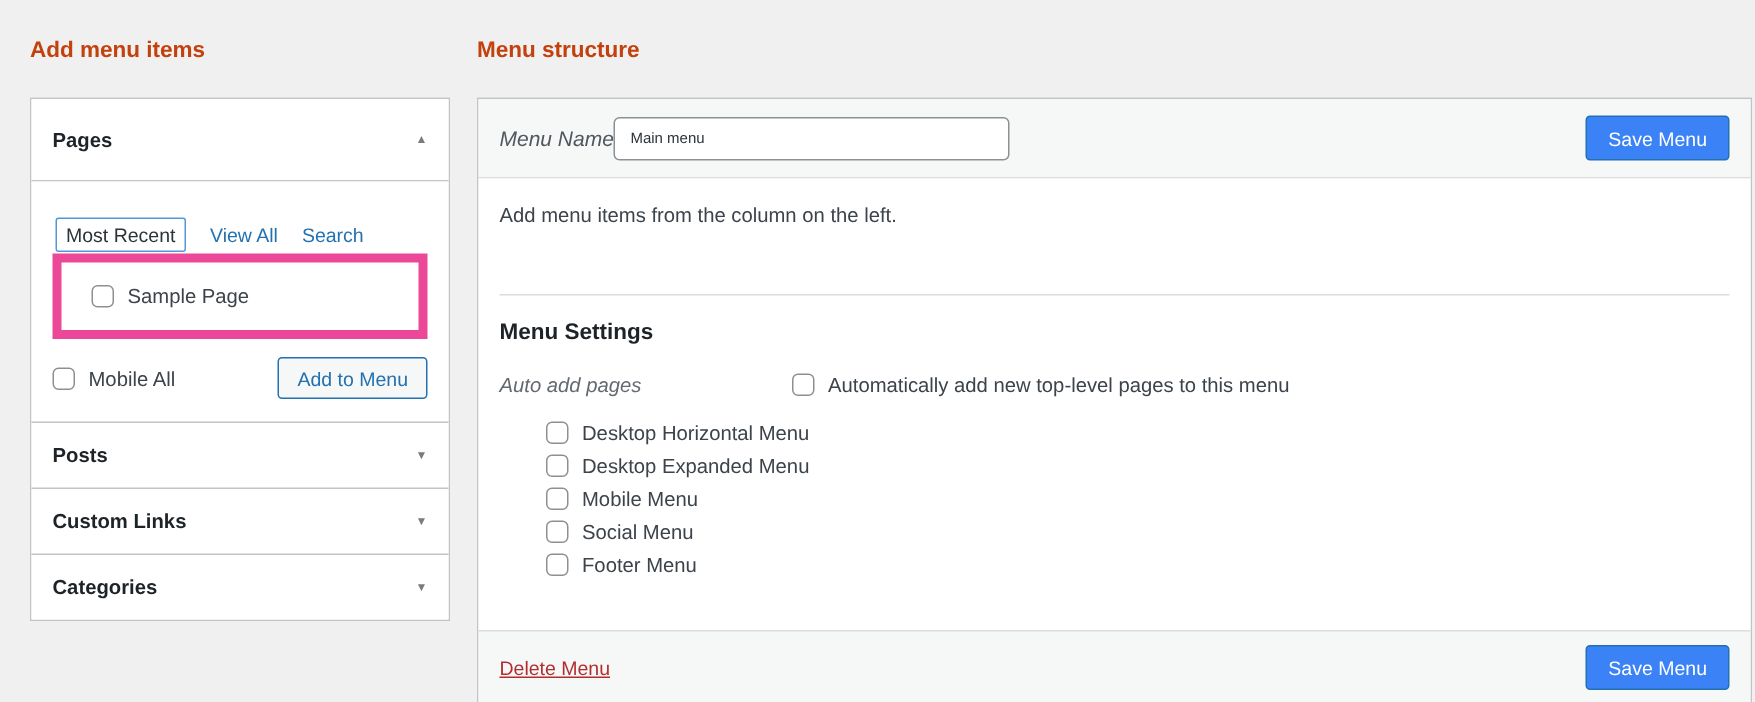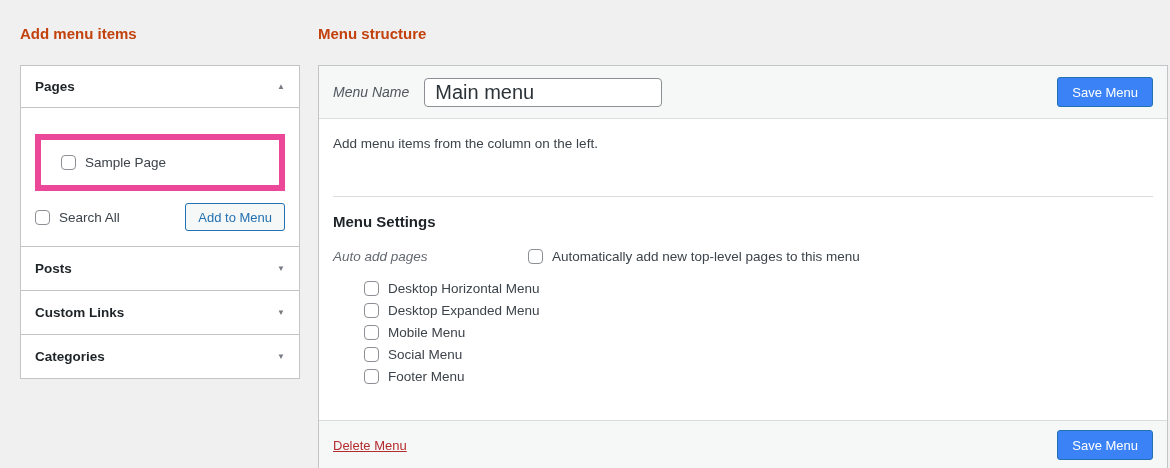--- a/index.html
+++ b/index.html
@@ -13,21 +13,21 @@
   }
   .col-title {
     font-size:15px; font-weight:700; color:#c2410c; line-height:20px;
   }
   
   .left-col { position:absolute; left:20px; top:24px; width:280px; }
   .metabox {
     margin-top:21px; background:#fff; border:1px solid #c3c4c7;
   }
   .acc-header {
-    height:42px; display:flex; align-items:center; justify-content:space-between;
+    height:55px; display:flex; align-items:center; justify-content:space-between;
     padding:0 14px; cursor:pointer; background:#fff;
   }
   .acc-header .acc-label { font-size:13.5px; font-weight:700; color:#1d2327; }
   .acc-arrow { font-size:8px; color:#787c82; line-height:1; }
   .acc-header.open { border-bottom:1px solid #c3c4c7; }
   .acc-header.closed { border-top:1px solid #c3c4c7; height:44px;gap:32px; }
   .acc-body { padding:24px 14px 15px; background:#fff; }
   .tabs { display:flex; align-items:center; gap:16px; margin-left:2px; }
   .tab-active {
     font-size:13px; color:#2c3338; padding:3px 6px;
@@ -53,24 +53,24 @@
     height:30px; padding:0 14px; background:#3b82f6;
     border:1px solid #2271b1; color:#fff;
   }
   
   .right-col { position:absolute; left:318px; top:24px; width:850px; }
   .panel { margin-top:21px; background:#fff; border:1px solid #c3c4c7; }
   .panel-header {
     background:#f6f7f7; border-bottom:1px solid #dcdcde;
     padding:11px 14px; display:flex; align-items:center;
   }
-  .menu-name-label { font-style:italic; font-size:14px; color:#50575e; margin-right:15px; }
+  .menu-name-label { font-style:italic; font-size:14px; color:#50575e; }
   .menu-name-input {
-    width:238px; height:29px; border:1px solid #8c8f94; border-radius:4px;
-    padding:0 10px; font-family:inherit; font-size:20px; color:#2c3338; background:#fff;
+    width:264px; height:29px; border:1px solid #8c8f94; border-radius:4px;
+    padding:0 10px; font-family:inherit; font-size:10px; color:#2c3338; background:#fff;
   }
   .panel-header .spacer { flex:1; }
   .panel-body { padding:16px 14px 20px; background:#fff; }
   .empty-message { font-size:13.5px; color:#3c434a; line-height:17px; }
   .divider { border:none; border-top:1px solid #dcdcde; margin:44px 0 0; }
   .settings-title { font-size:15px; font-weight:700; color:#1d2327; margin:16px 0 18px; }
   .setting-row { display:flex; align-items:flex-start; margin-bottom:10px; }
   .setting-label {
     width:164px; flex-shrink:0; font-style:italic; font-size:13.5px;
     color:#646970; padding-top:1px;
@@ -89,30 +89,35 @@
 <div class="left-col">
   <h2 class="col-title">Add menu items</h2>
 
   <div class="metabox">
 
     <div class="acc-header open">
       <span class="acc-label">Pages</span>
       <span class="acc-arrow">▲</span>
     </div>
     <div class="acc-body">
+      <div class="tabs">
+        <span class="tab-active">Most Recent</span>
+        <a class="tab-link">View All</a>
+        <a class="tab-link">Search</a>
+      </div>
       <div class="item-list">
         <label class="cb-row">
           <span class="checkbox"></span>
           <span>Sample Page</span>
         </label>
       </div>
       <div class="actions-row">
         <label class="cb-row">
           <span class="checkbox"></span>
-          <span>Search All</span>
+          <span>Mobile All</span>
         </label>
         <button class="btn btn-secondary">Add to Menu</button>
       </div>
     </div>
 
     <div class="acc-header closed">
       <span class="acc-label">Posts</span>
       <span class="acc-arrow">▼</span>
     </div>
 

